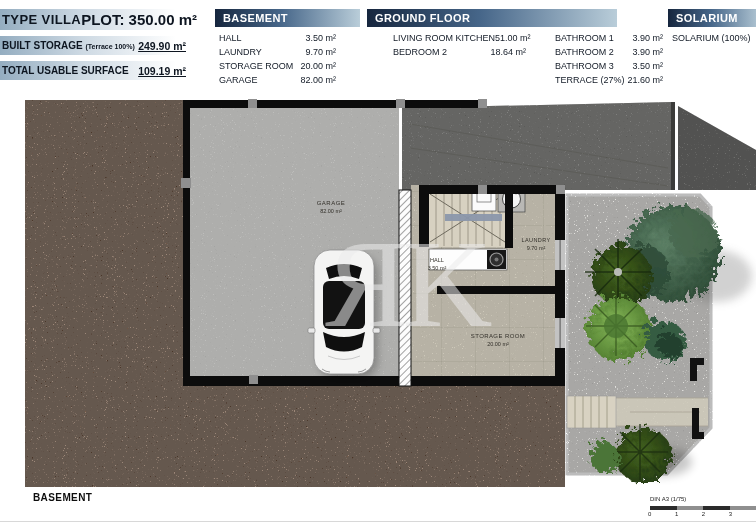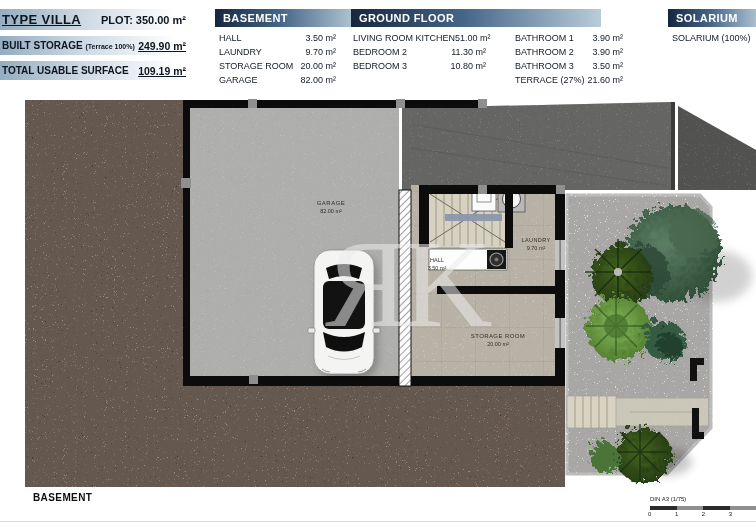--- a/index.html
+++ b/index.html
@@ -6,42 +6,42 @@
   .canvas{position:relative;width:756px;height:528px;background:#fff;overflow:hidden;
           font-family:"Liberation Sans",sans-serif;}
 
   
   .tbar{position:absolute;left:-8px;width:200px;display:flex;align-items:center;
         justify-content:space-between;padding:0 6px 0 10px;box-sizing:border-box;
         background:linear-gradient(90deg,#8fa9bd 0%,#cdd9e3 45%,#ffffff 92%);color:#0d1520;}
   .tb1{top:9px;height:21px;}
   .tb2{top:36px;height:19px;}
   .tb3{top:61px;height:19px;}
-  .tb-title{font-size:13px;font-weight:bold;letter-spacing:.4px;white-space:nowrap;text-decoration:underline;}
-  .tb-plot{font-size:11px;font-weight:bold;white-space:nowrap;}
+  .tb-title{font-size:13px;font-weight:bold;letter-spacing:.4px;white-space:nowrap;}
+  .tb-plot{font-size:15px;font-weight:bold;white-space:nowrap;}
   .tb-lab{font-size:10px;font-weight:bold;white-space:nowrap;}
   .tb-note{font-size:7px;font-weight:bold;}
   .tb-val{font-size:10.5px;font-weight:bold;white-space:nowrap;text-decoration:underline;}
 
   
   .atable{position:absolute;top:9px;}
   .thead{height:18px;line-height:18px;color:#fff;font-weight:bold;font-size:11px;
          letter-spacing:.4px;padding-left:8px;box-sizing:border-box;
          background:linear-gradient(90deg,#16263e 0%,#466689 45%,#b9cdd9 100%);}
   .rows{margin-top:4px;}
   .trow{display:flex;justify-content:space-between;align-items:center;
         font-size:9px;color:#121a26;height:14px;box-sizing:border-box;}
   .trow .lab{white-space:nowrap;}
   .trow .val{white-space:nowrap;}
   .t-basement{left:215px;width:145px;}
   .t-basement .thead{width:145px;}
   .t-basement .trow{width:121px;padding-left:4px;}
-  .t-ground{left:351px;width:275px;}
+  .t-ground{left:367px;width:275px;}
   .t-ground .thead{width:250px;}
-  .t-ground .cols{display:flex;margin-top:4px;}
+  .t-ground .cols{display:flex;margin-top:4px;margin-left:24px;}
   .colL .trow{width:135px;padding-left:2px;}
   .colR{margin-left:25px;}
   .colR .trow{width:112px;padding-left:4px;}
   .t-solarium{left:668px;width:95px;}
   .t-solarium .thead{width:95px;}
   .t-solarium .trow{width:88px;padding-left:4px;gap:32px;}
 
   
   .plan-title{position:absolute;left:33px;top:492px;font-size:10px;font-weight:bold;
               letter-spacing:.4px;color:#0e0e0e;}
@@ -102,25 +102,21 @@
   <section class="atable t-ground">
     <div class="thead">GROUND FLOOR</div>
     <div class="cols">
       <div class="colL">
         <div class="trow">
             <span class="lab">LIVING ROOM KITCHEN</span>
             <span class="val">51.00 m²</span>
           </div>
         <div class="trow">
             <span class="lab">BEDROOM 2</span>
-            <span class="val">11.30 m²</span>
-          </div>
-        <div class="trow">
-            <span class="lab">BEDROOM 3</span>
-            <span class="val">10.80 m²</span>
+            <span class="val">18.64 m²</span>
           </div>
       </div>
       <div class="colR">
         <div class="trow">
             <span class="lab">BATHROOM 1</span>
             <span class="val">3.90 m²</span>
           </div>
         <div class="trow">
             <span class="lab">BATHROOM 2</span>
             <span class="val">3.90 m²</span>

